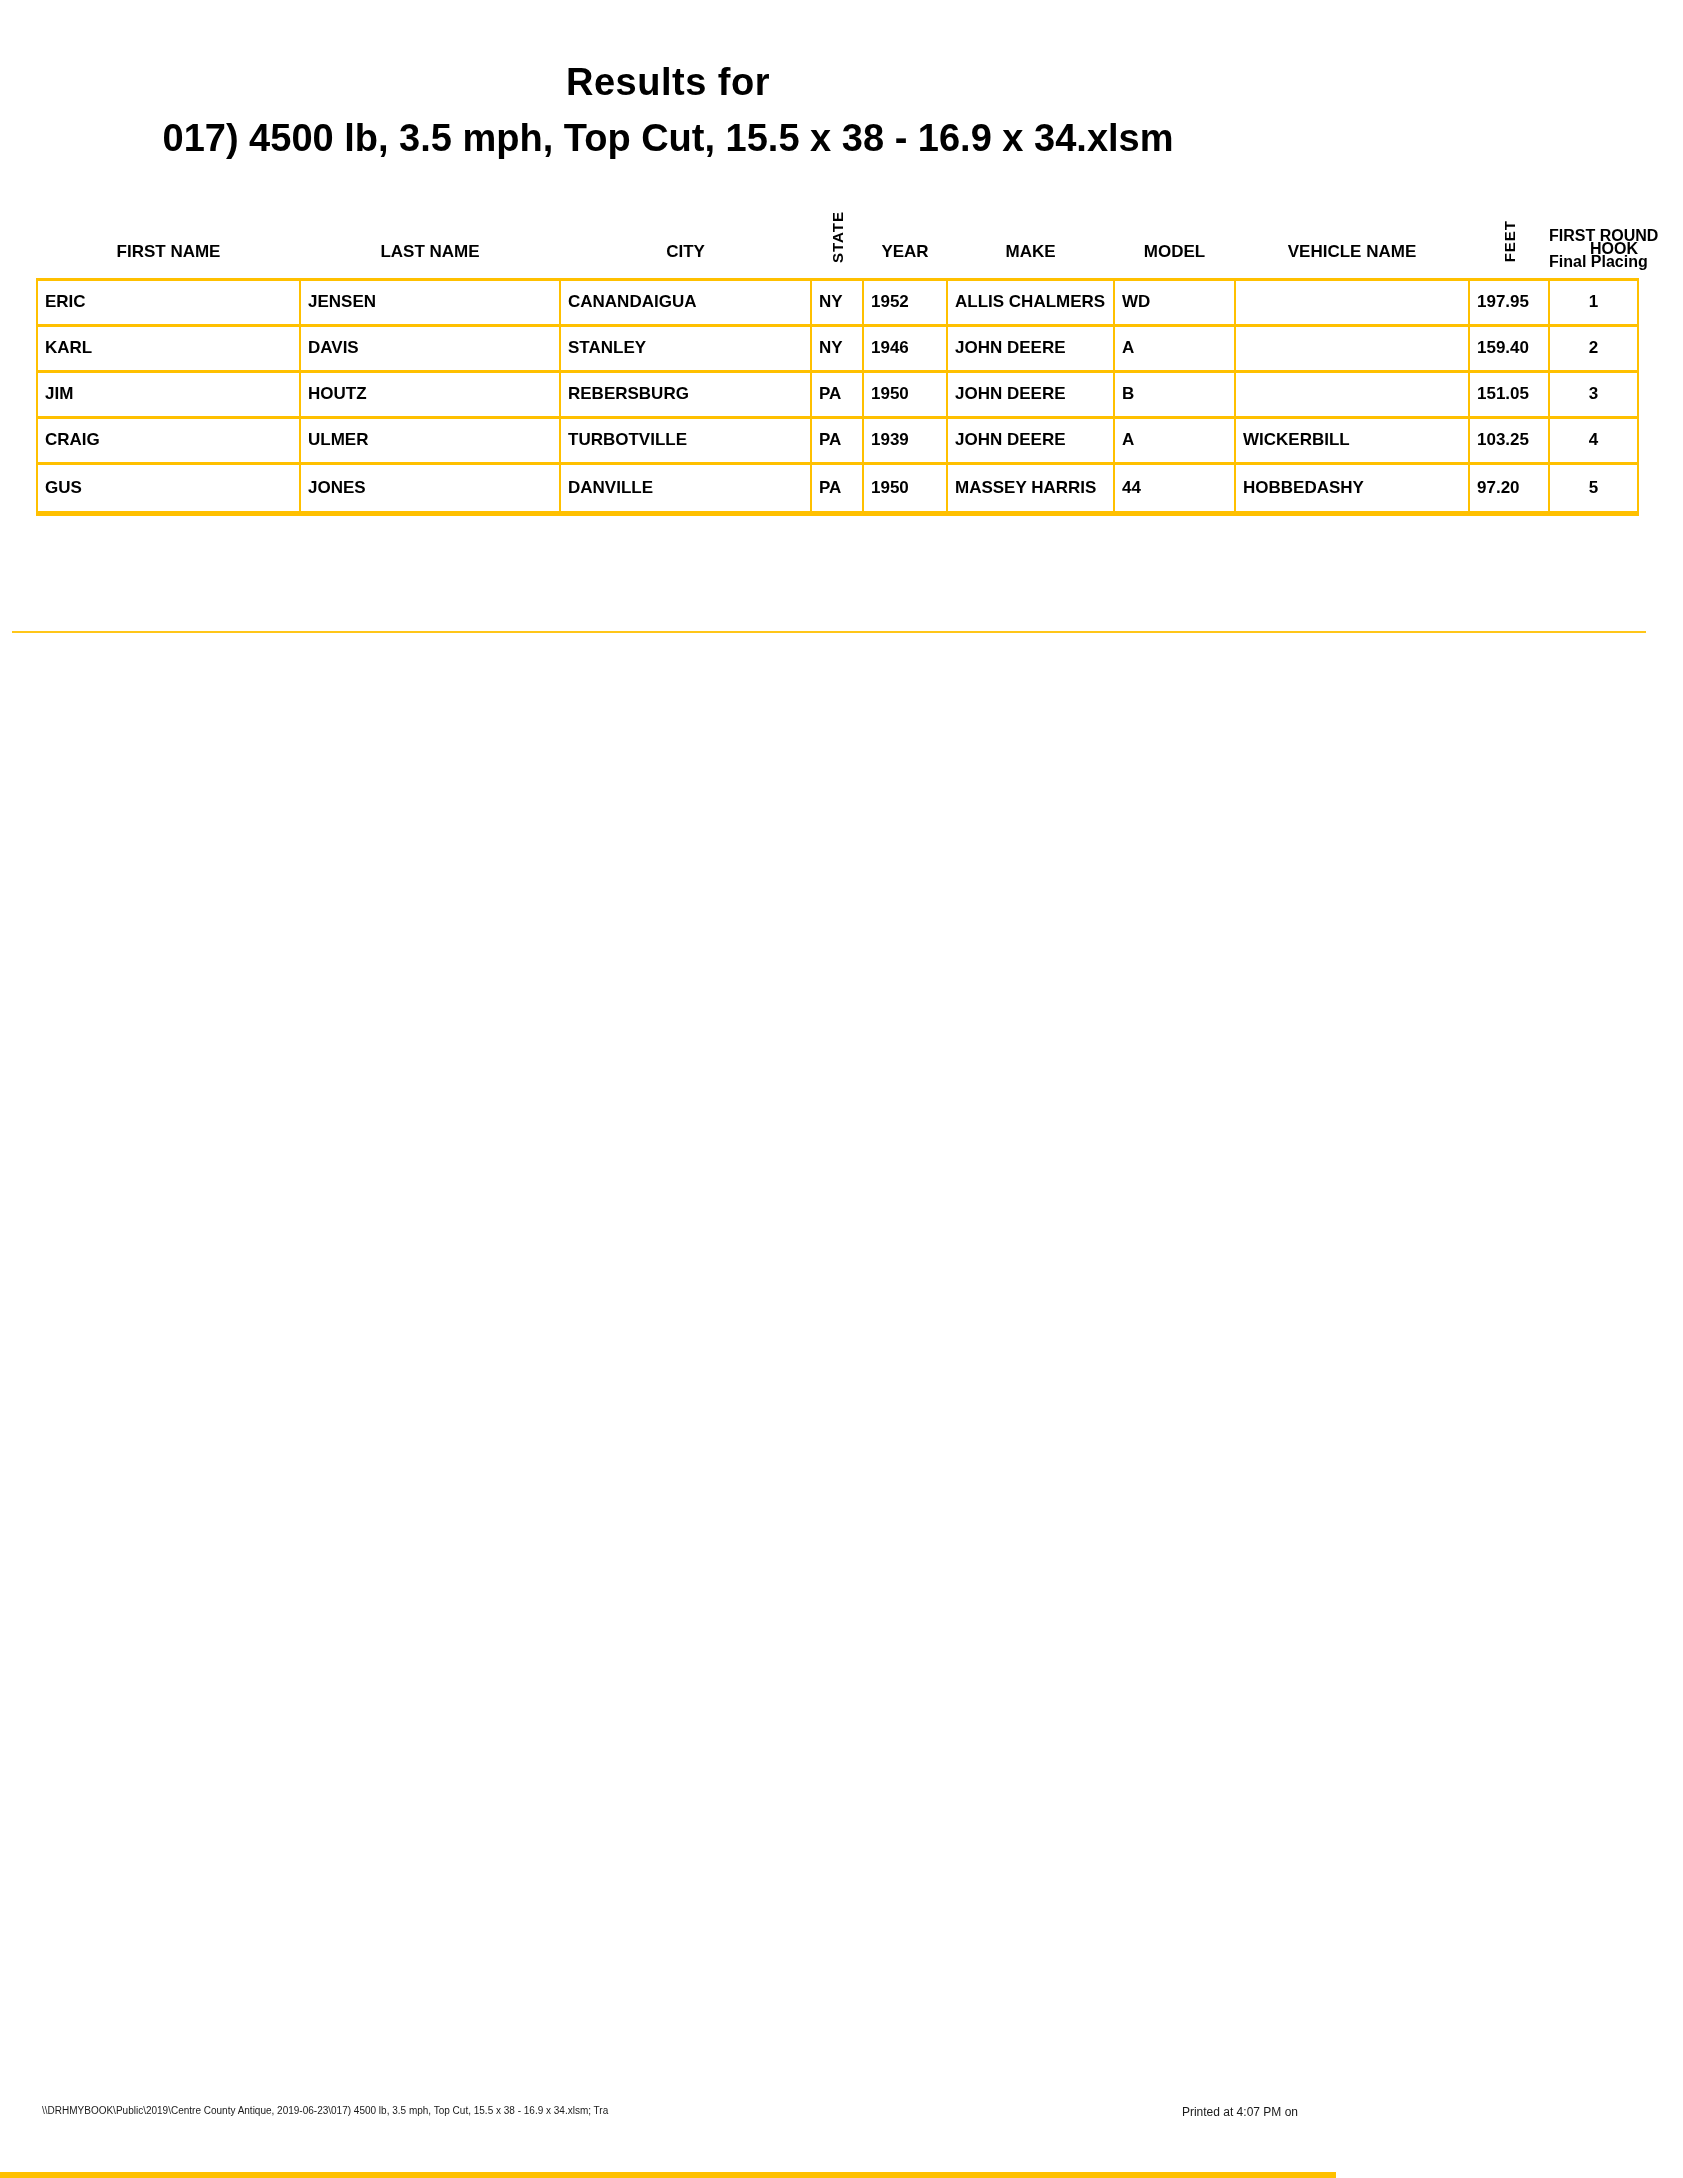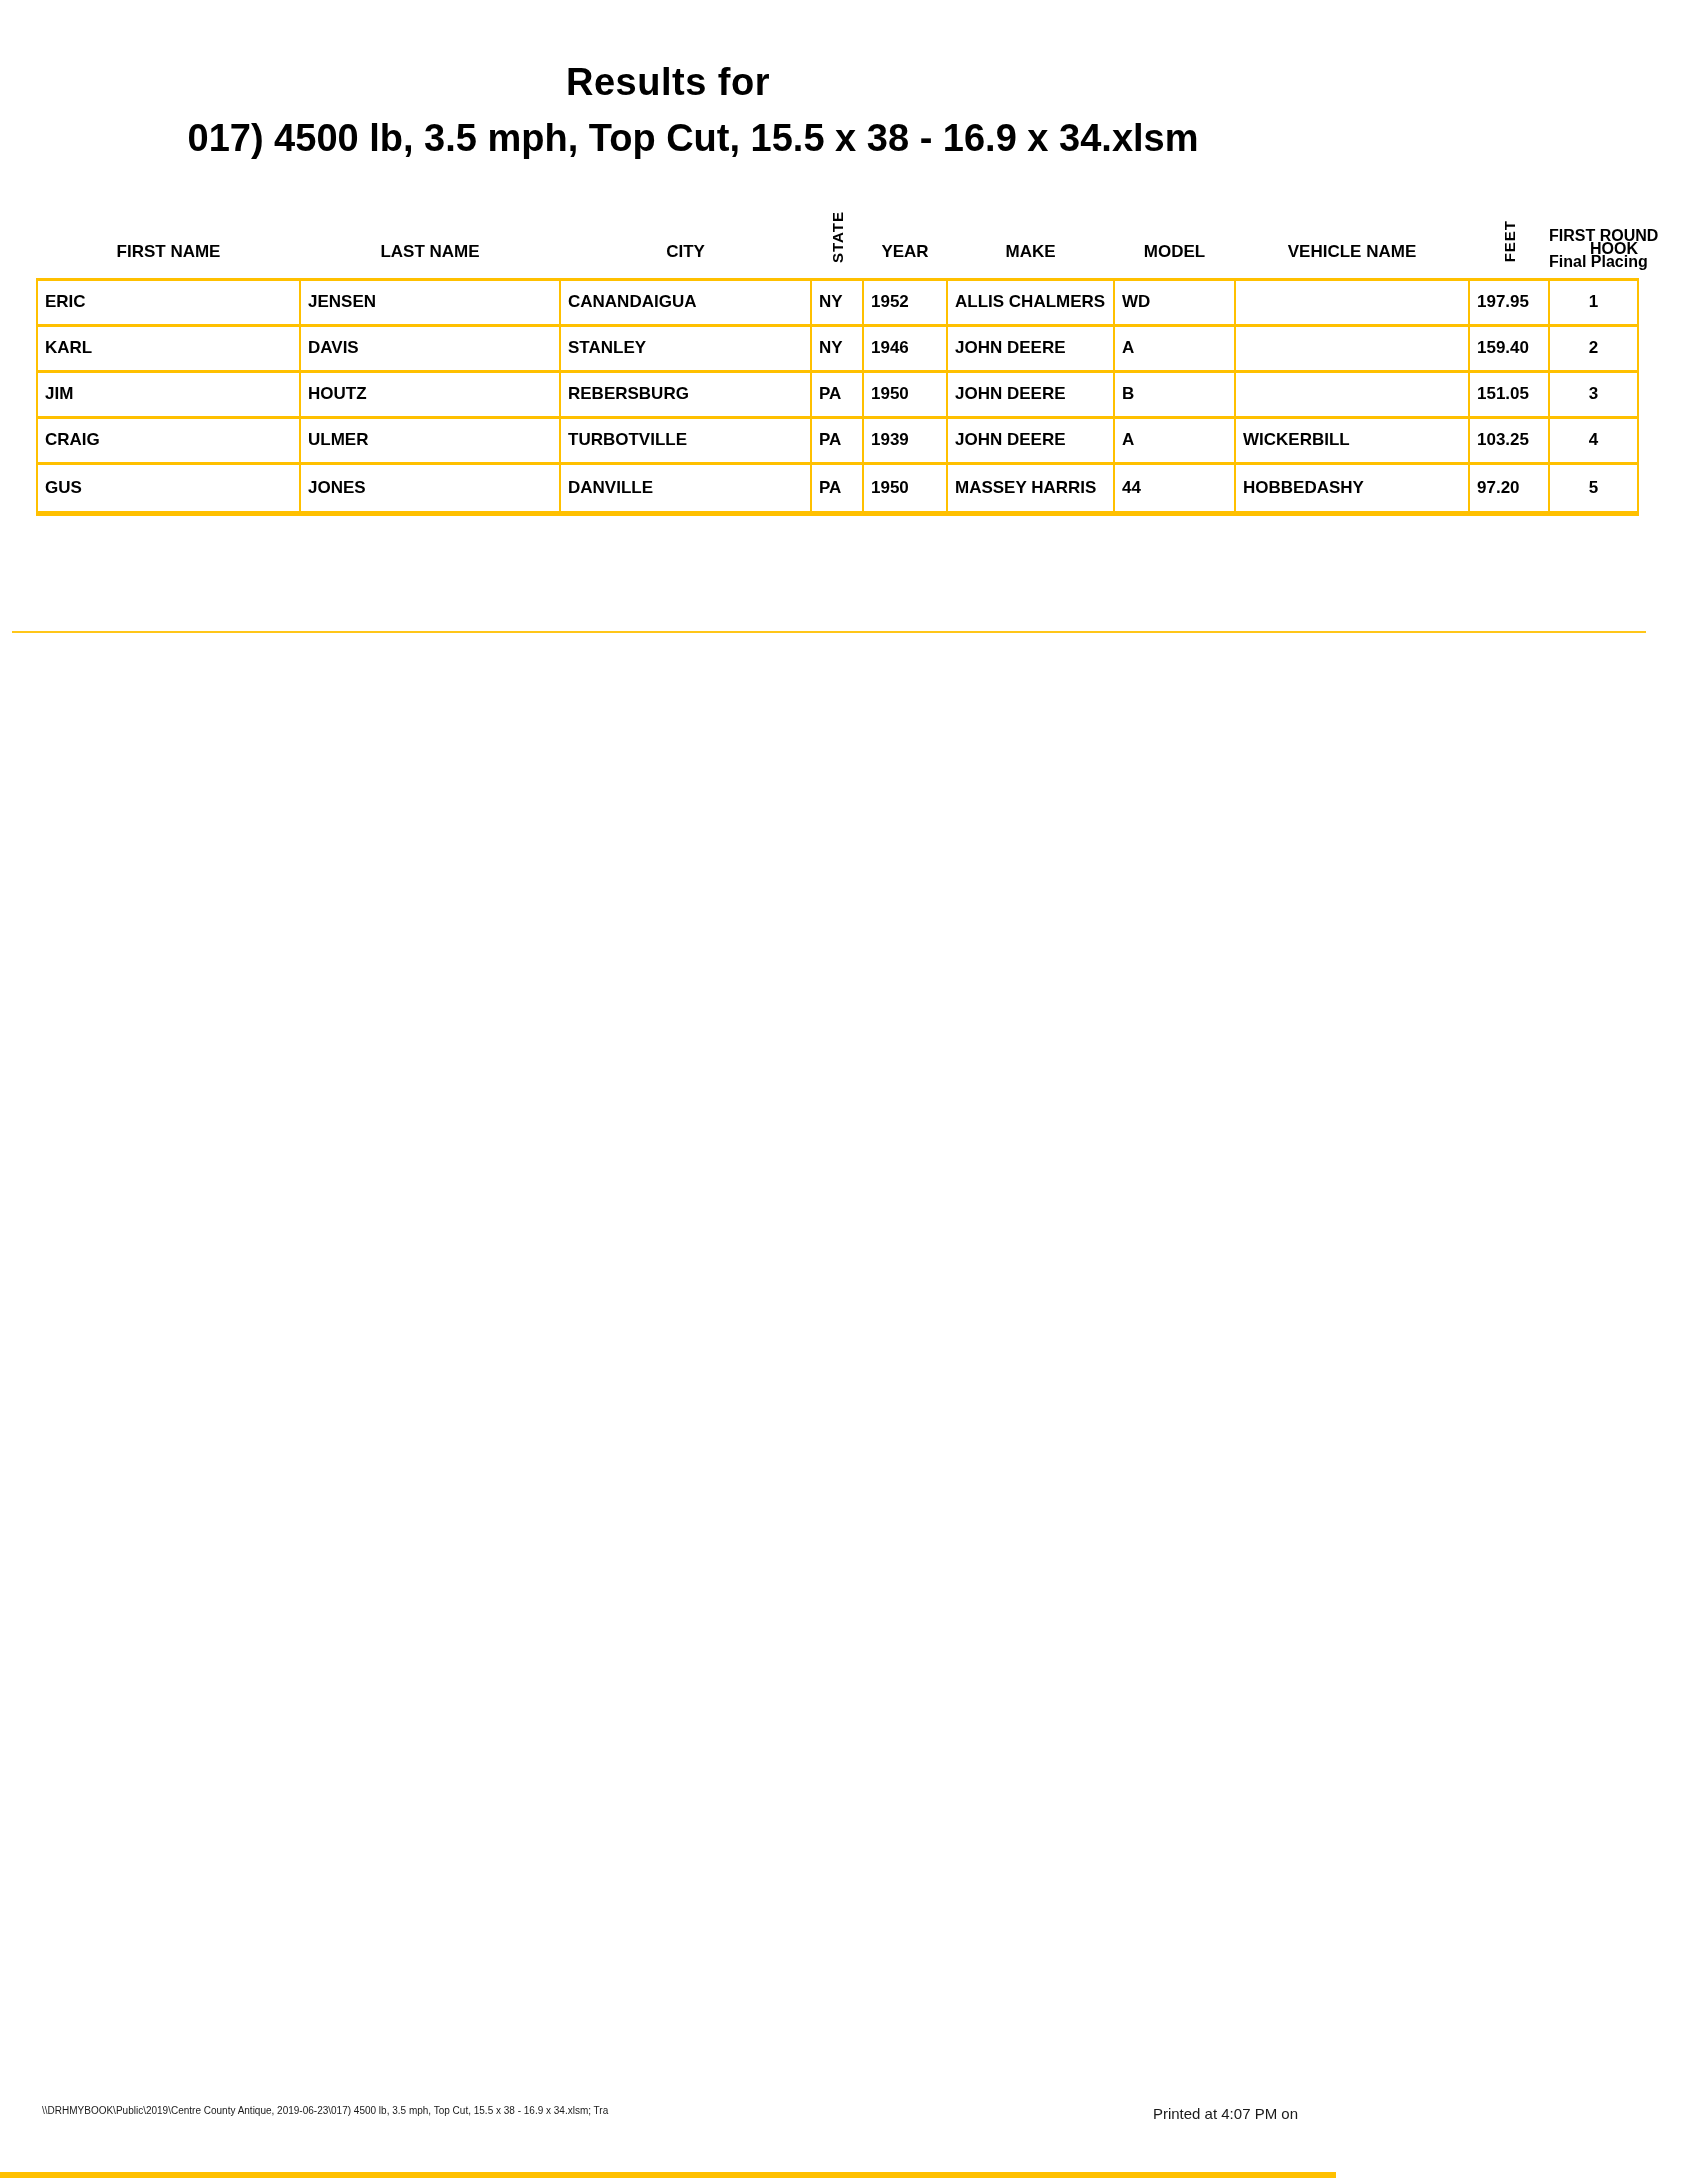--- a/index.html
+++ b/index.html
@@ -30,21 +30,20 @@
   }
   .subtitle {
     position: absolute;
     top: 117px;
     left: 0;
     width: 100%;
     text-align: center;
     font-weight: bold;
     font-size: 38px;
     letter-spacing: 0px;
-    margin-left: 25px;
   }
   table.results {
     position: absolute;
     left: 36px;
     top: 188px;
     width: 1603px;
     border-collapse: collapse;
     table-layout: fixed;
     background: #ffffff;
   }
@@ -111,21 +110,21 @@
     left: 42px;
     top: 2105px;
     font-size: 10px;
     color: #1a1a1a;
     white-space: nowrap;
   }
   .footer-right {
     position: absolute;
     right: 38px;
     top: 2105px;
-    font-size: 15px;
+    font-size: 12px;
     color: #1a1a1a;
     white-space: nowrap;
   }
   .bottom-bar {
     position: absolute;
     left: 0;
     bottom: 0;
     width: 100%;
     height: 6px;
     background: var(--grid);

